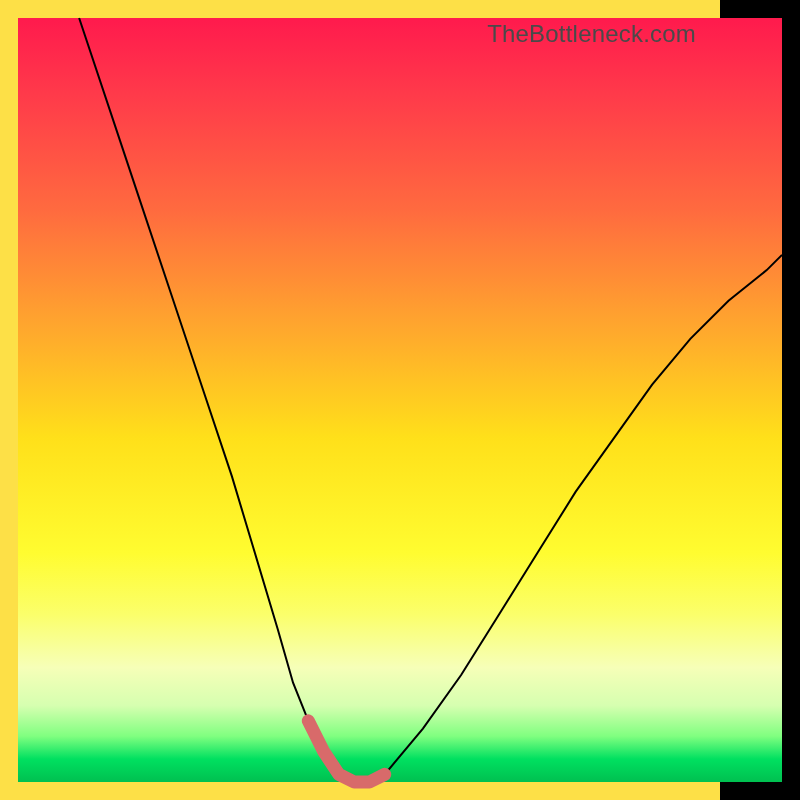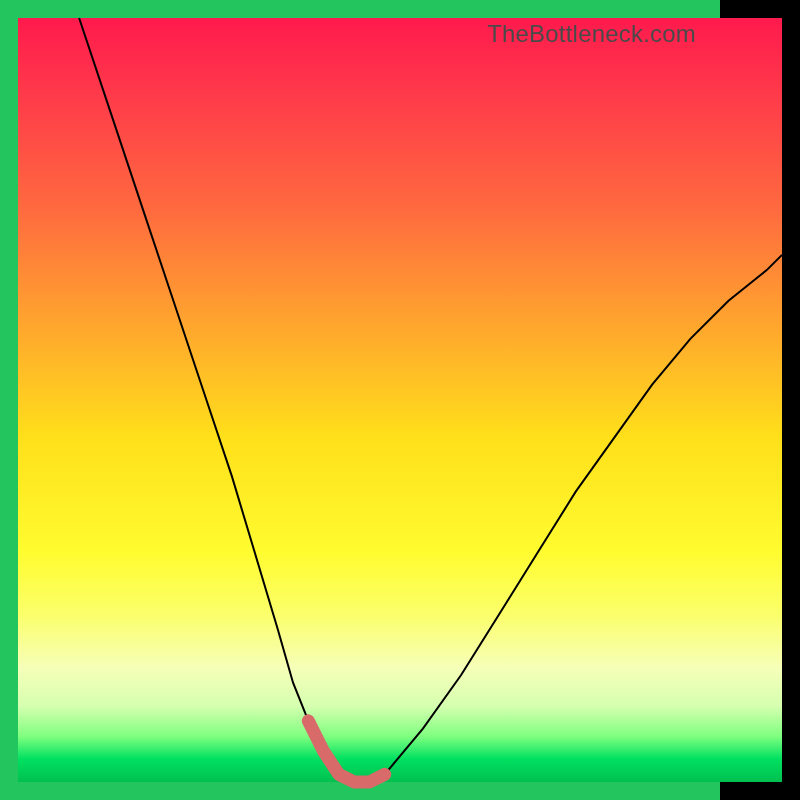--- a/index.html
+++ b/index.html
@@ -1,21 +1,21 @@
 <!DOCTYPE html>
 <html><head>
 <meta charset="utf-8">
 <style>
   * { margin: 0; padding: 0; box-sizing: border-box; }
   html, body { width: 800px; height: 800px; overflow: hidden; background: #000; }
   .frame {
     position: relative;
     width: 720px;
     height: 800px;
-    background: #22c55e;
+    background: #fde047;
   }
   .plot-area {
     position: absolute;
     left: 18px;
     top: 18px;
     width: 764px;
     height: 764px;
     background: linear-gradient(to bottom,
       #ff1a4d 0%,
       #ff3a4a 10%,

